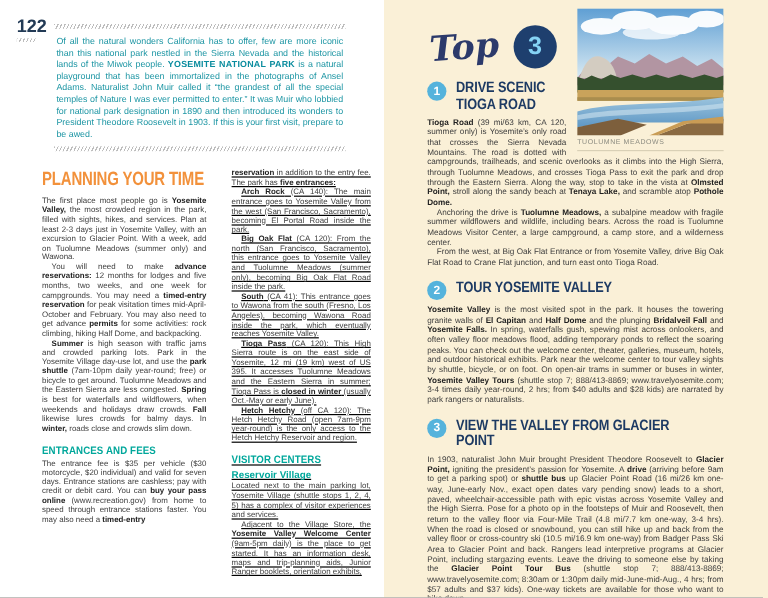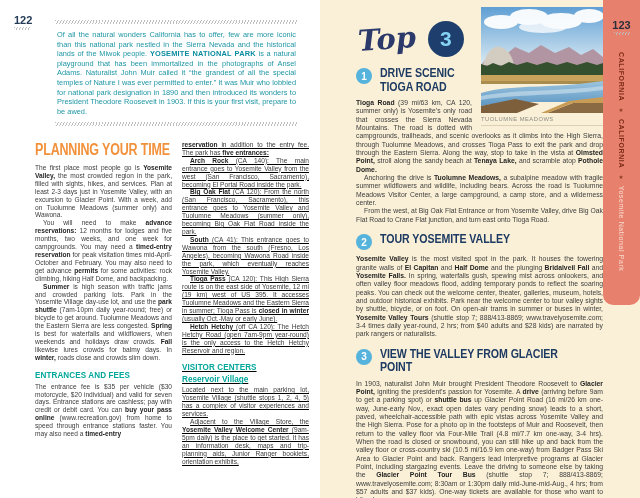--- a/index.html
+++ b/index.html
@@ -1,29 +1,29 @@
 <!DOCTYPE html>
 <html><head>
 <meta charset="utf-8">
 <style>
   html,body{margin:0;padding:0;background:#888;}
   .spread{position:relative;width:640px;height:498px;display:flex;overflow:hidden;
     font-family:"Liberation Sans",sans-serif;background:#fff;}
   
   .page-left{position:relative;width:320px;height:498px;background:#ffffff;}
-  .pageno{font-size:11px;font-weight:700;color:#223a55;}
+  .pageno{font-size:15px;font-weight:700;color:#223a55;}
   .pageno-left{position:absolute;top:14px;left:14px;text-align:left;}
   .hatch{background:repeating-linear-gradient(115deg,#bdbdbd 0 .9px,transparent .9px 2.7px);}
   .pageno-rule{width:16px;height:3px;margin-top:1px;}
-  .intro-wrap{position:absolute;top:20px;left:55px;width:243px;}
+  .intro-wrap{position:absolute;top:20px;left:45px;width:243px;}
   .intro-bar{height:4px;}
   .intro-text{margin:6px 2px 6px 2px;font-size:7.4px;line-height:9.6px;text-align:justify;
     color:#1e96a4;}
   .intro-text b{color:#0a8c9e;letter-spacing:.2px;}
-  .columns{position:absolute;top:141px;left:35px;width:274px;display:flex;gap:10px;}
+  .columns{position:absolute;top:141px;left:35px;width:274px;display:flex;gap:21px;}
   .col{width:137px;}
   .col-2{width:130px;text-decoration:underline;}
   .col p{margin:0;font-size:6.6px;line-height:7.9px;text-align:justify;color:#3c3c3c;}
   .col p b{color:#1f1f1f;}
   .ind{text-indent:8px;}
   .h-orange{margin:0 0 5px 0;font-size:16px;font-weight:700;color:#f2913b;
     transform:scaleX(.78);transform-origin:0 50%;white-space:nowrap;letter-spacing:-.2px;}
   .h-teal{margin:8px 0 3px 0;font-size:9px;font-weight:700;color:#00a79b;
     transform:scaleX(.9);transform-origin:0 50%;white-space:nowrap;letter-spacing:.1px;}
   .h-teal-sub{margin:1px 0 2px 0;font-size:8.2px;font-weight:700;color:#00a79b;}
@@ -157,27 +157,14 @@
       </div>
       <p><b>Yosemite Valley</b><span> is the most visited spot in the park. It houses the towering granite walls of </span><b>El Capitan</b><span> and </span><b>Half Dome</b><span> and the plunging </span><b>Bridalveil Fall</b><span> and </span><b>Yosemite Falls.</b><span> In spring, waterfalls gush, spewing mist across onlookers, and often valley floor meadows flood, adding temporary ponds to reflect the soaring peaks. You can check out the welcome center, theater, galleries, museum, hotels, and outdoor historical exhibits. Park near the welcome center to tour valley sights by shuttle, bicycle, or on foot. On open-air trams in summer or buses in winter, </span><b>Yosemite Valley Tours</b><span> (shuttle stop 7; 888/413-8869; www.travelyosemite.com; 3-4 times daily year-round, 2 hrs; from $40 adults and $28 kids) are narrated by park rangers or naturalists.</span></p>
 
       <div class="item-head">
         <span class="num-circle">3</span>
         <div class="item-title">VIEW THE VALLEY FROM GLACIER POINT</div>
       </div>
       <p><span>In 1903, naturalist John Muir brought President Theodore Roosevelt to </span><b>Glacier Point,</b><span> igniting the president’s passion for Yosemite. A </span><b>drive</b><span> (arriving before 9am to get a parking spot) or </span><b>shuttle bus</b><span> up Glacier Point Road (16 mi/26 km one-way, June-early Nov., exact open dates vary pending snow) leads to a short, paved, wheelchair-accessible path with epic vistas across Yosemite Valley and the High Sierra. Pose for a photo op in the footsteps of Muir and Roosevelt, then return to the valley floor via Four-Mile Trail (4.8 mi/7.7 km one-way, 3-4 hrs). When the road is closed or snowbound, you can still hike up and back from the valley floor or cross-country ski (10.5 mi/16.9 km one-way) from Badger Pass Ski Area to Glacier Point and back. Rangers lead interpretive programs at Glacier Point, including stargazing events. Leave the driving to someone else by taking the </span><b>Glacier Point Tour Bus</b><span> (shuttle stop 7; 888/413-8869; www.travelyosemite.com; 8:30am or 1:30pm daily mid-June-mid-Aug., 4 hrs; from $57 adults and $37 kids). One-way tickets are available for those who want to hike down.</span></p>
     </div>
 
-    <div class="tab">
-      <div class="tab-pageno pageno">
-        <span>123</span>
-        <div class="hatch pageno-rule"></div>
-      </div>
-      <div class="tab-vert">
-        <span class="tab-dark">CALIFORNIA</span>
-        <span class="tab-sep">★</span>
-        <span class="tab-dark">CALIFORNIA</span>
-        <span class="tab-sep">★</span>
-        <span class="tab-light">Yosemite National Park</span>
-      </div>
-    </div>
   </div>
 </div>
 
 </body></html>

